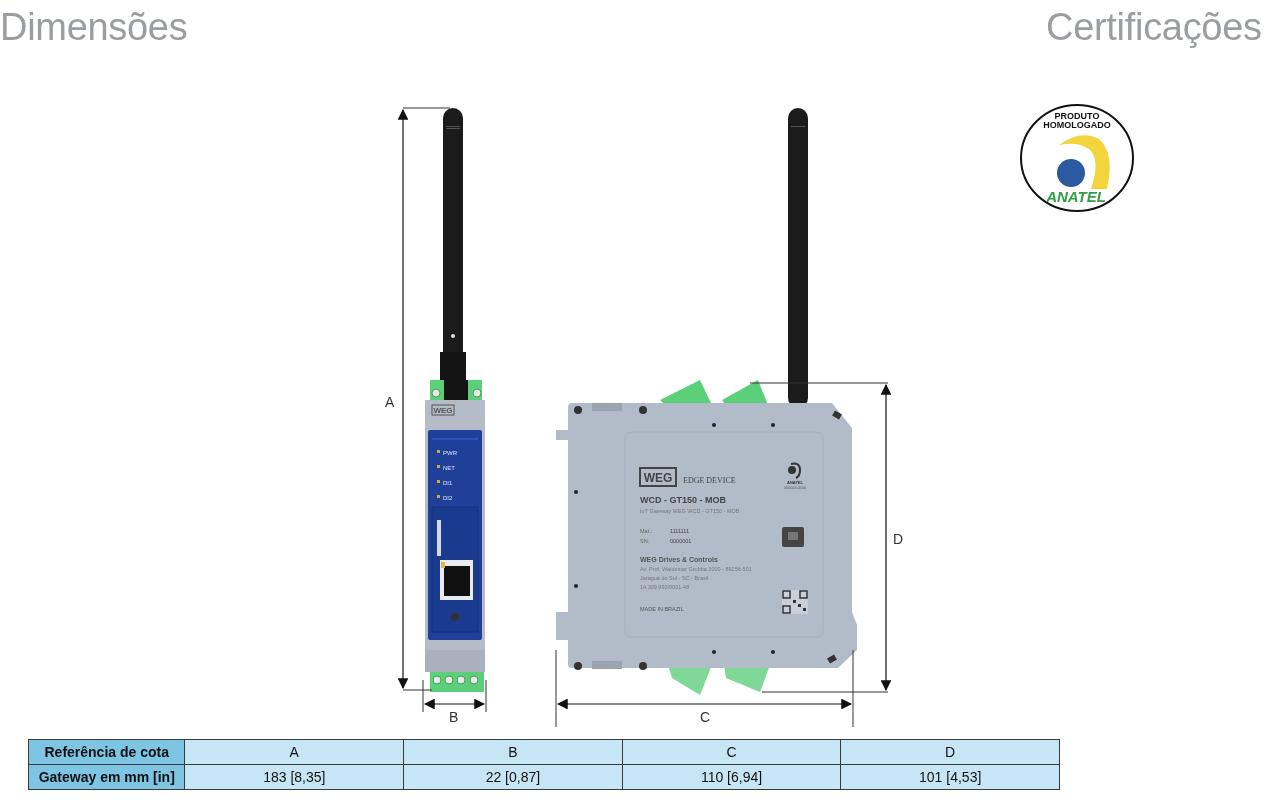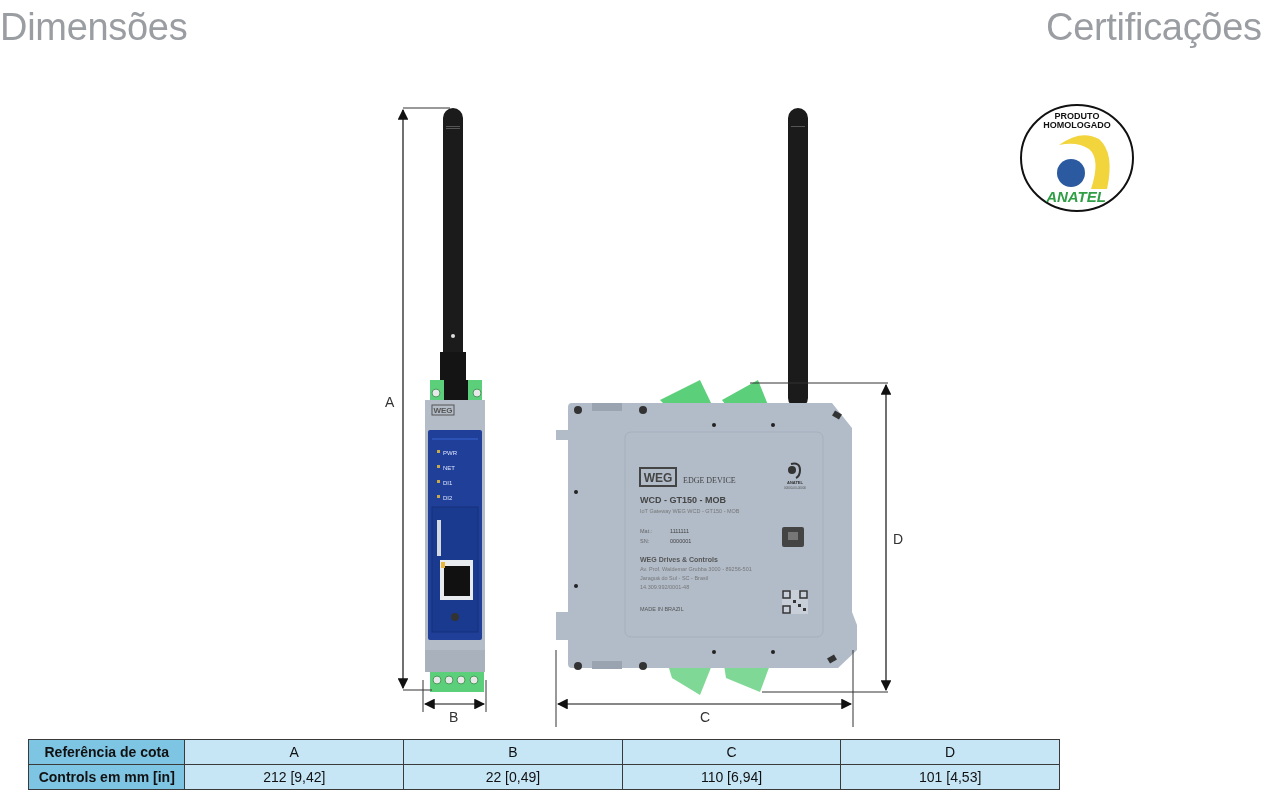--- a/index.html
+++ b/index.html
@@ -168,20 +168,20 @@
 <table class="dims">
   <tbody>
       <tr>
     <td class="hdr">Referência de cota</td>
     <td class="val">A</td>
     <td class="val">B</td>
     <td class="val">C</td>
     <td class="val">D</td>
   </tr>
   <tr>
-    <td class="hdr">Controls em mm [in]</td>
-    <td class="val">212 [9,42]</td>
-    <td class="val">22 [0,49]</td>
+    <td class="hdr">Gateway em mm [in]</td>
+    <td class="val">183 [8,35]</td>
+    <td class="val">22 [0,87]</td>
     <td class="val">110 [6,94]</td>
     <td class="val">101 [4,53]</td>
   </tr>
 </tbody>
   </table>
 
 </body></html>

